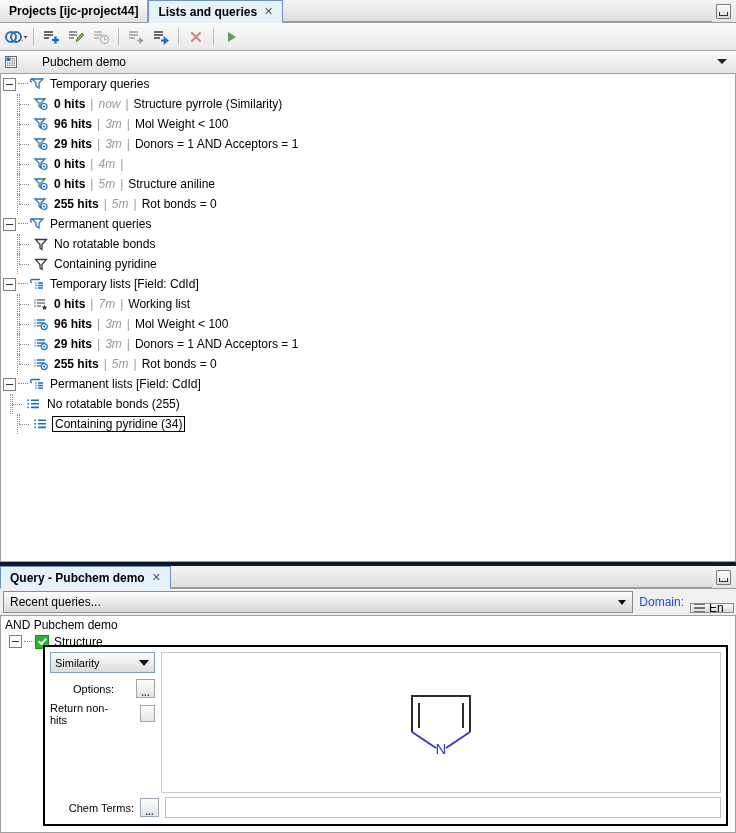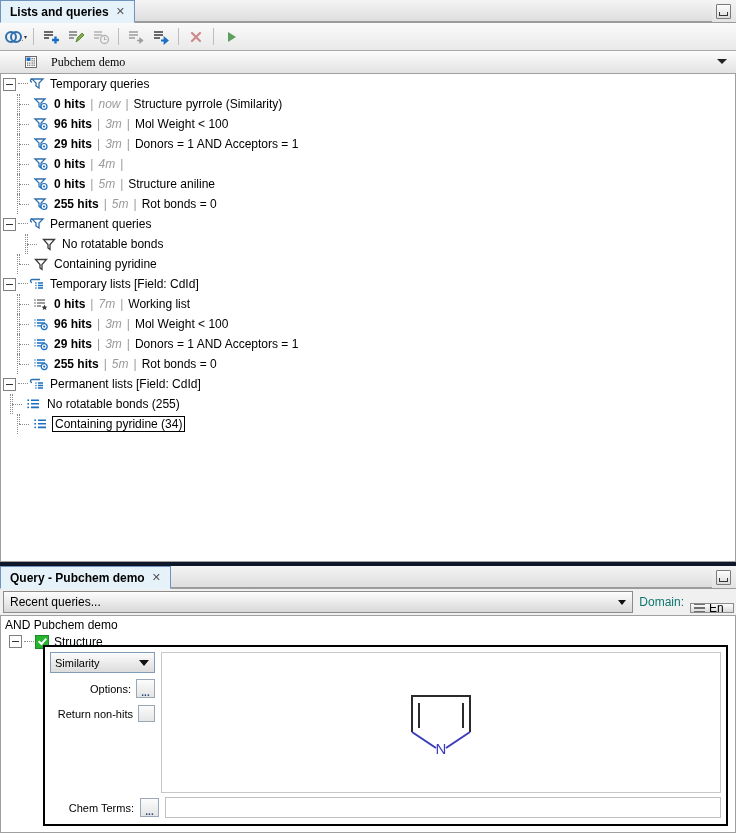--- a/index.html
+++ b/index.html
@@ -52,21 +52,21 @@
     border-bottom:1px solid #a9a9a9;
     display:flex;align-items:center;padding-left:4px;gap:1px;
   }
   .tbtn{width:24px;height:22px;display:flex;align-items:center;justify-content:center;position:relative;}
   .tsep{width:1px;height:17px;background:#bdbdbd;margin:0 4px;}
 
   
   .projbar{
     height:22px;background:linear-gradient(#fcfcfc,#e2e2e2);
     border-bottom:1px solid #a0a0a0;
-    display:flex;align-items:center;padding-left:24px;gap:13px;position:relative;font-family:Liberation Serif, serif;
+    display:flex;align-items:center;padding-left:4px;gap:24px;position:relative;
   }
   .projbar .label{font-size:12px;}
   .projbar .arrow{position:absolute;right:9px;top:8px;width:0;height:0;
     border-left:5px solid transparent;border-right:5px solid transparent;border-top:5px solid #222;}
 
   
   .treepane{
     flex:1;background:#fff;border:1px solid #a0a0a0;border-top:none;
     overflow:hidden;position:relative;
   }
@@ -94,21 +94,21 @@
   .bottom{height:268px;display:flex;flex-direction:column;background:#f0f0f0;border-top:4px solid #0f172a;}
   .recentrow{
     height:22px;display:flex;align-items:stretch;background:#f0f0f0;padding:2px 2px 2px 3px;gap:3px;
   }
   .combo{
     flex:1;border:1px solid #8c8c8c;background:linear-gradient(#fdfdfd,#d8d8d8);
     display:flex;align-items:center;padding:0 6px;font-size:12px;position:relative;
   }
   .combo .arrow{position:absolute;right:6px;width:0;height:0;
     border-left:4px solid transparent;border-right:4px solid transparent;border-top:5px solid #111;}
-  .domlabel{display:flex;align-items:center;color:#0f766e;font-size:12px;padding:0 3px;}
+  .domlabel{display:flex;align-items:center;color:#1d4ed8;font-size:12px;padding:0 3px;}
   .dombtn{
     border:1px solid #8c8c8c;background:linear-gradient(#fdfdfd,#dadada);
     display:flex;align-items:center;gap:4px;padding:0 3px;font-size:12px;overflow:hidden;width:36px;margin-top:12px;
   }
   .hamb{display:inline-flex;flex-direction:column;gap:2px;}
   .hamb i{display:block;width:11px;height:2px;background:#6f6f6f;}
 
   .querybody{flex:1;background:#fff;border:1px solid #a0a0a0;margin:0;overflow:hidden;position:relative;}
   .qline{padding:2px 0 0 4px;font-size:12px;}
   .qnode{display:flex;align-items:center;padding-left:8px;height:19px;}
@@ -124,41 +124,44 @@
     border:2px solid #000;background:#fff;display:flex;flex-direction:column;
   }
   .srow{display:flex;padding:5px 5px 0 5px;gap:6px;flex:1;min-height:0;}
   .scol{width:105px;display:flex;flex-direction:column;gap:6px;}
   .selbox{
     height:19px;border:1px solid #7f9db9;background:linear-gradient(#fcfcfc,#dcdcdc);
     display:flex;align-items:center;padding:0 4px;font-size:11px;position:relative;
   }
   .selbox .arrow{position:absolute;right:5px;width:0;height:0;
     border-left:5px solid transparent;border-right:5px solid transparent;border-top:6px solid #111;}
-  .frow{display:flex;align-items:center;justify-content:flex-end;gap:5px;height:19px;}
+  .frow{display:flex;align-items:center;justify-content:flex-end;gap:22px;height:19px;}
   .frow .cap{font-size:11px;}
   .dotsbtn{
     width:17px;height:17px;border:1px solid #9aa7b5;background:linear-gradient(#fcfcfc,#e4e4e4);
     display:flex;align-items:flex-end;justify-content:center;font-size:10px;color:#2a4d7a;line-height:8px;
     font-weight:bold;
   }
   .cbox{width:15px;height:15px;border:1px solid #9aa7b5;background:linear-gradient(#fbfbfb,#e6e6e6);}
   .canvas{flex:1;border:1px solid #c8c8c8;background:#fff;display:flex;align-items:center;justify-content:center;}
   .termrow{display:flex;align-items:center;gap:6px;padding:4px 5px 6px 5px;}
   .termrow .cap{width:84px;text-align:right;font-size:11px;}
   .terminput{flex:1;height:19px;border:1px solid #c0c0c0;background:#fff;}
 </style>
 </head>
 <body>
 
 <div class="app">
 
   <div class="win" style="display:flex;flex-direction:column;height:565px;">
 
     <div class="tabstrip">
+      <div class="tab">
+        <span>Projects [ijc-project44]</span>
+      </div>
       <div class="tab active">
         <span>Lists and queries</span>
         <span class="closex">✕</span>
       </div>
       <div class="tabfill"></div>
       <div class="minbtn"></div>
     </div>
 
     <div class="toolbar">
       <div class="tbtn">
@@ -373,21 +376,21 @@
         <span class="dots"></span>
         <span class="icon">
           <svg width="16" height="14" viewBox="0 0 16 14">
             <path d="M3 2h11l-4 4v5l-3-2V6z" fill="none" stroke="#2f6fad" stroke-width="1.3"></path>
             <path d="M3 2c-2 0-2 3 0 3" fill="none" stroke="#2f6fad" stroke-width="1.3"></path>
           </svg>
         </span>
         <span class="txt">Permanent queries</span>
       </div>
 
-      <div class="trow" style="padding-left:24px;">
+      <div class="trow" style="padding-left:16px;">
         <span class="vline"></span>
         <span class="elbow"></span>
         <span class="icon">
           <svg width="16" height="14" viewBox="0 0 16 14">
             <path d="M2.5 2.5h11l-4.5 5v5l-2-1.5v-3.5z" fill="none" stroke="#3b3b3b" stroke-width="1.3"></path>
           </svg>
         </span>
         <span class="txt">No rotatable bonds</span>
       </div>
 

